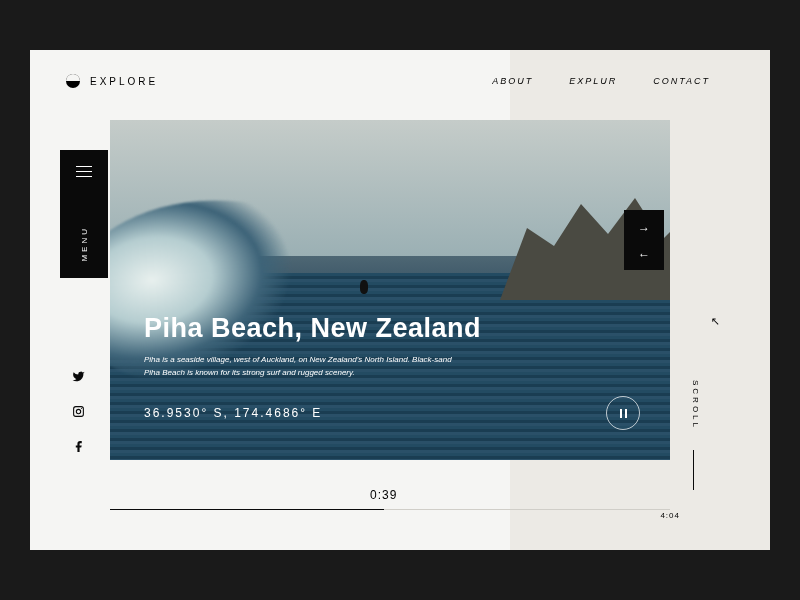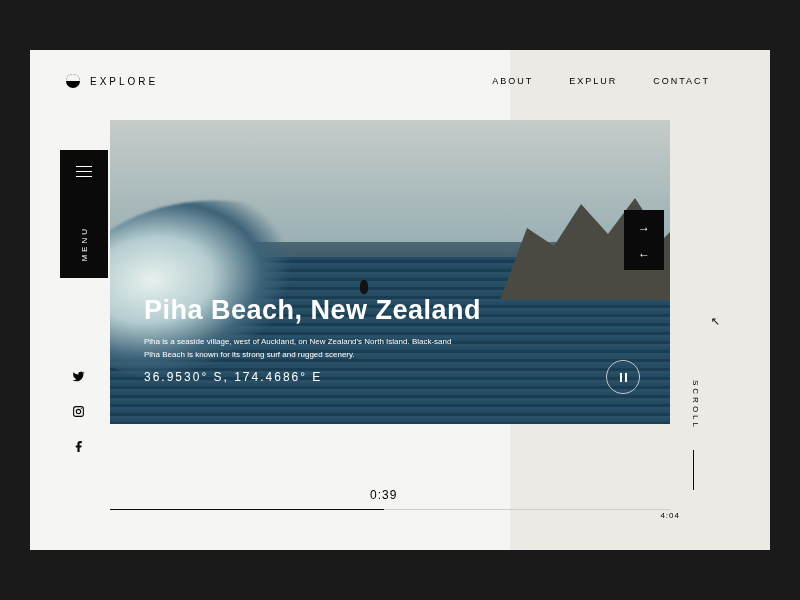--- a/index.html
+++ b/index.html
@@ -21,25 +21,25 @@
     }
     .header {
       position: absolute; top: 24px; left: 36px; right: 60px;
       display: flex; justify-content: space-between; align-items: center;
       z-index: 10;
     }
     .brand { display: flex; align-items: center; gap: 10px; }
     .logo-icon { width: 14px; height: 14px; border-radius: 50%; background: #000; position: relative; }
     .logo-icon::after { content:''; position:absolute; top:0; left:0; width:14px; height:7px; border-radius:7px 7px 0 0; background:#f5f5f3; }
     .brand-name { font-size: 10px; letter-spacing: 3px; font-weight: 500; }
-    .nav { display: flex; gap: 36px; }
+    .nav { display: flex; gap: 36px; font-style: italic; }
     .nav-item { font-size: 9px; letter-spacing: 2px; font-weight: 500; cursor: pointer; }
 
     .hero {
-      position: absolute; top: 70px; left: 80px; width: 560px; height: 304px;
+      position: absolute; top: 70px; left: 80px; width: 560px; height: 340px;
       background: linear-gradient(180deg, #a8b5b8 0%, #7a8d94 20%, #2d4a5c 55%, #1a3548 100%);
       overflow: hidden;
     }
     .sky { position:absolute; top:0; left:0; right:0; height:40%; background: linear-gradient(180deg,#c5ccc9,#9bb0b4); }
     .wave {
       position:absolute; left:-40px; top:80px; width:280px; height:180px;
       background: radial-gradient(ellipse 200px 140px at 30% 40%, #e8f0ee 0%, #b5cdd0 30%, #3d6378 55%, transparent 70%);
       border-radius: 50% 60% 40% 50%;
       transform: rotate(-8deg);
       filter: blur(1px);
@@ -52,21 +52,21 @@
     .water {
       position:absolute; left:0; right:0; bottom:0; height:55%;
       background: repeating-linear-gradient(180deg, #234b62 0 3px, #1a3d52 3px 6px, #2a5068 6px 9px);
     }
     .surfer {
       position:absolute; left:250px; top:160px; width:8px; height:14px;
       background:#111; border-radius:40%;
     }
     .hero-text { position:absolute; left:34px; bottom:40px; color:#fff; z-index:5; }
     .hero-title { font-size: 27px; font-weight: 700; letter-spacing: 0.5px; margin-bottom: 10px; }
-    .hero-desc { font-size: 8px; line-height: 1.6; font-weight: 500; max-width: 320px; margin-bottom: 8px; }
+    .hero-desc { font-size: 8px; line-height: 1.6; font-weight: 500; max-width: 320px; margin-bottom: 26px; font-style: italic; }
     .coords { font-size: 12px; letter-spacing: 2px; font-weight: 500; }
     .pause-btn {
       position:absolute; right:30px; bottom:30px; width:34px; height:34px;
       border:1px solid rgba(255,255,255,0.7); border-radius:50%;
       display:flex; align-items:center; justify-content:center; cursor:pointer;
     }
     .pause-bars { display:flex; gap:3px; }
     .pause-bars span { width:2px; height:9px; background:#fff; }
 
     .menu-btn {

